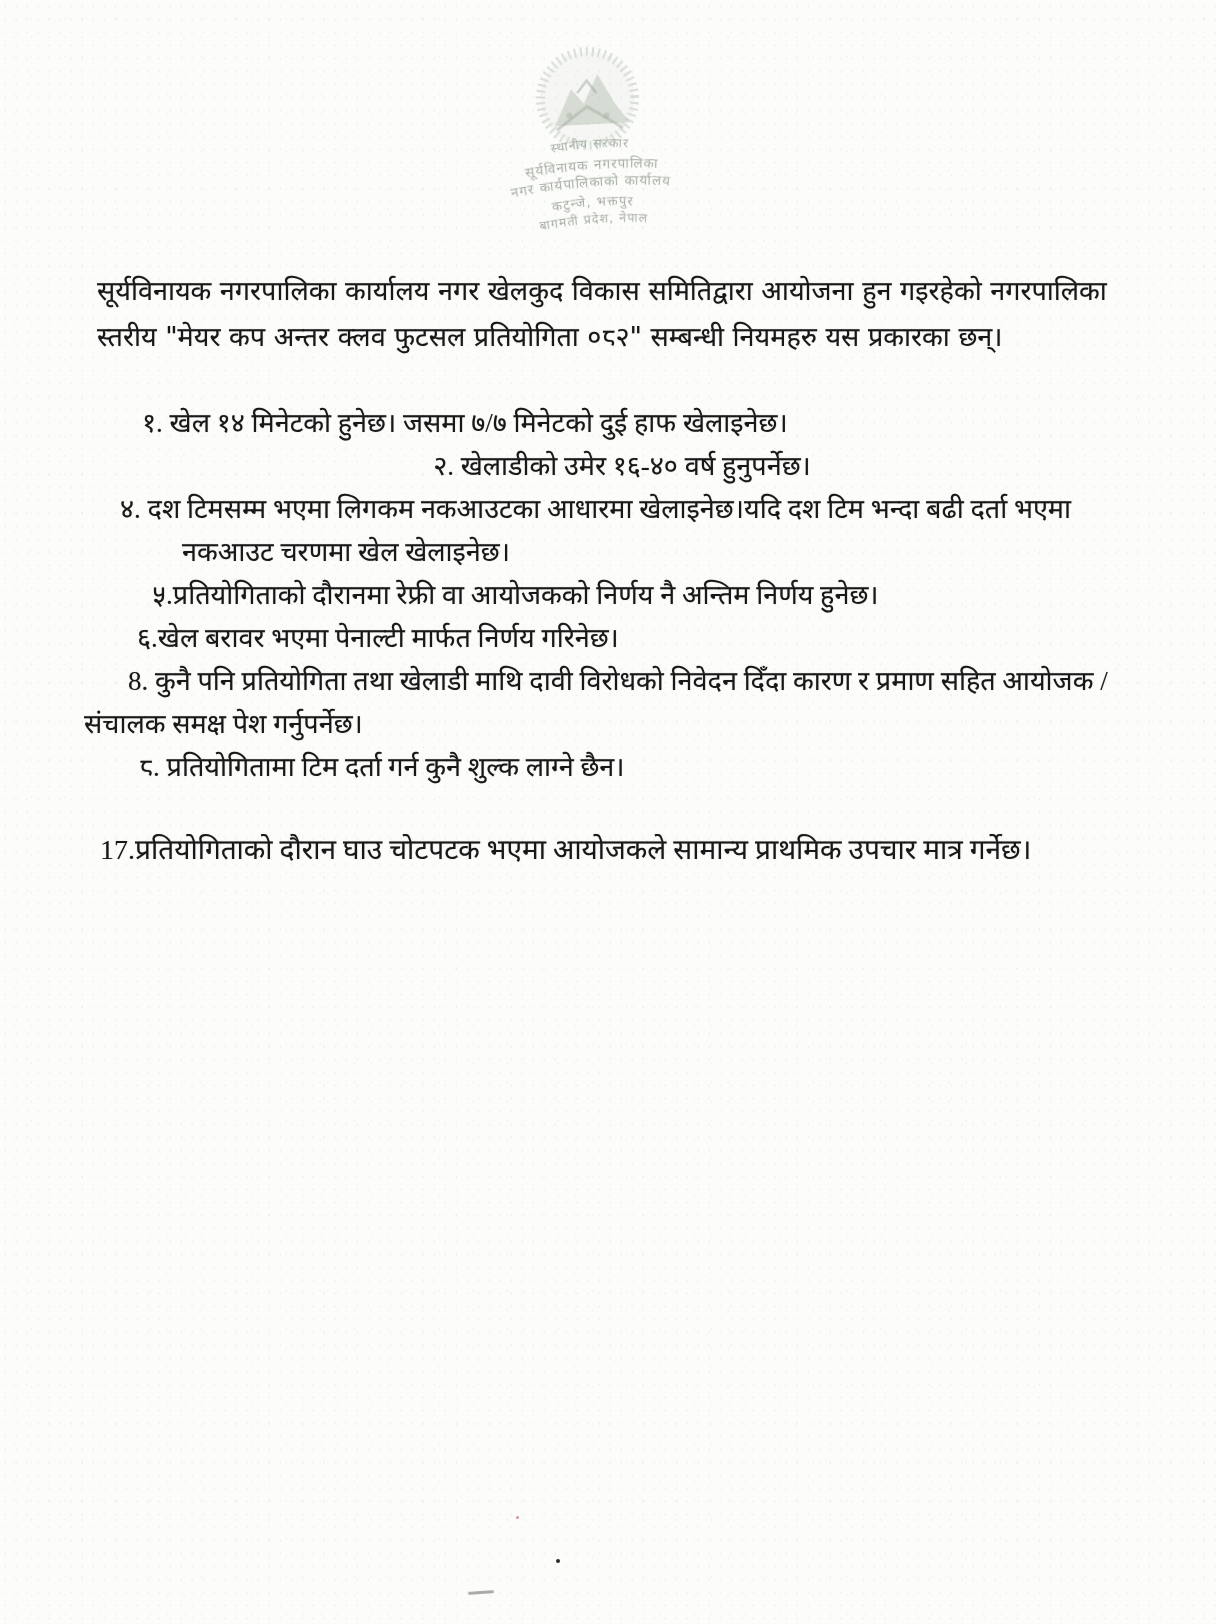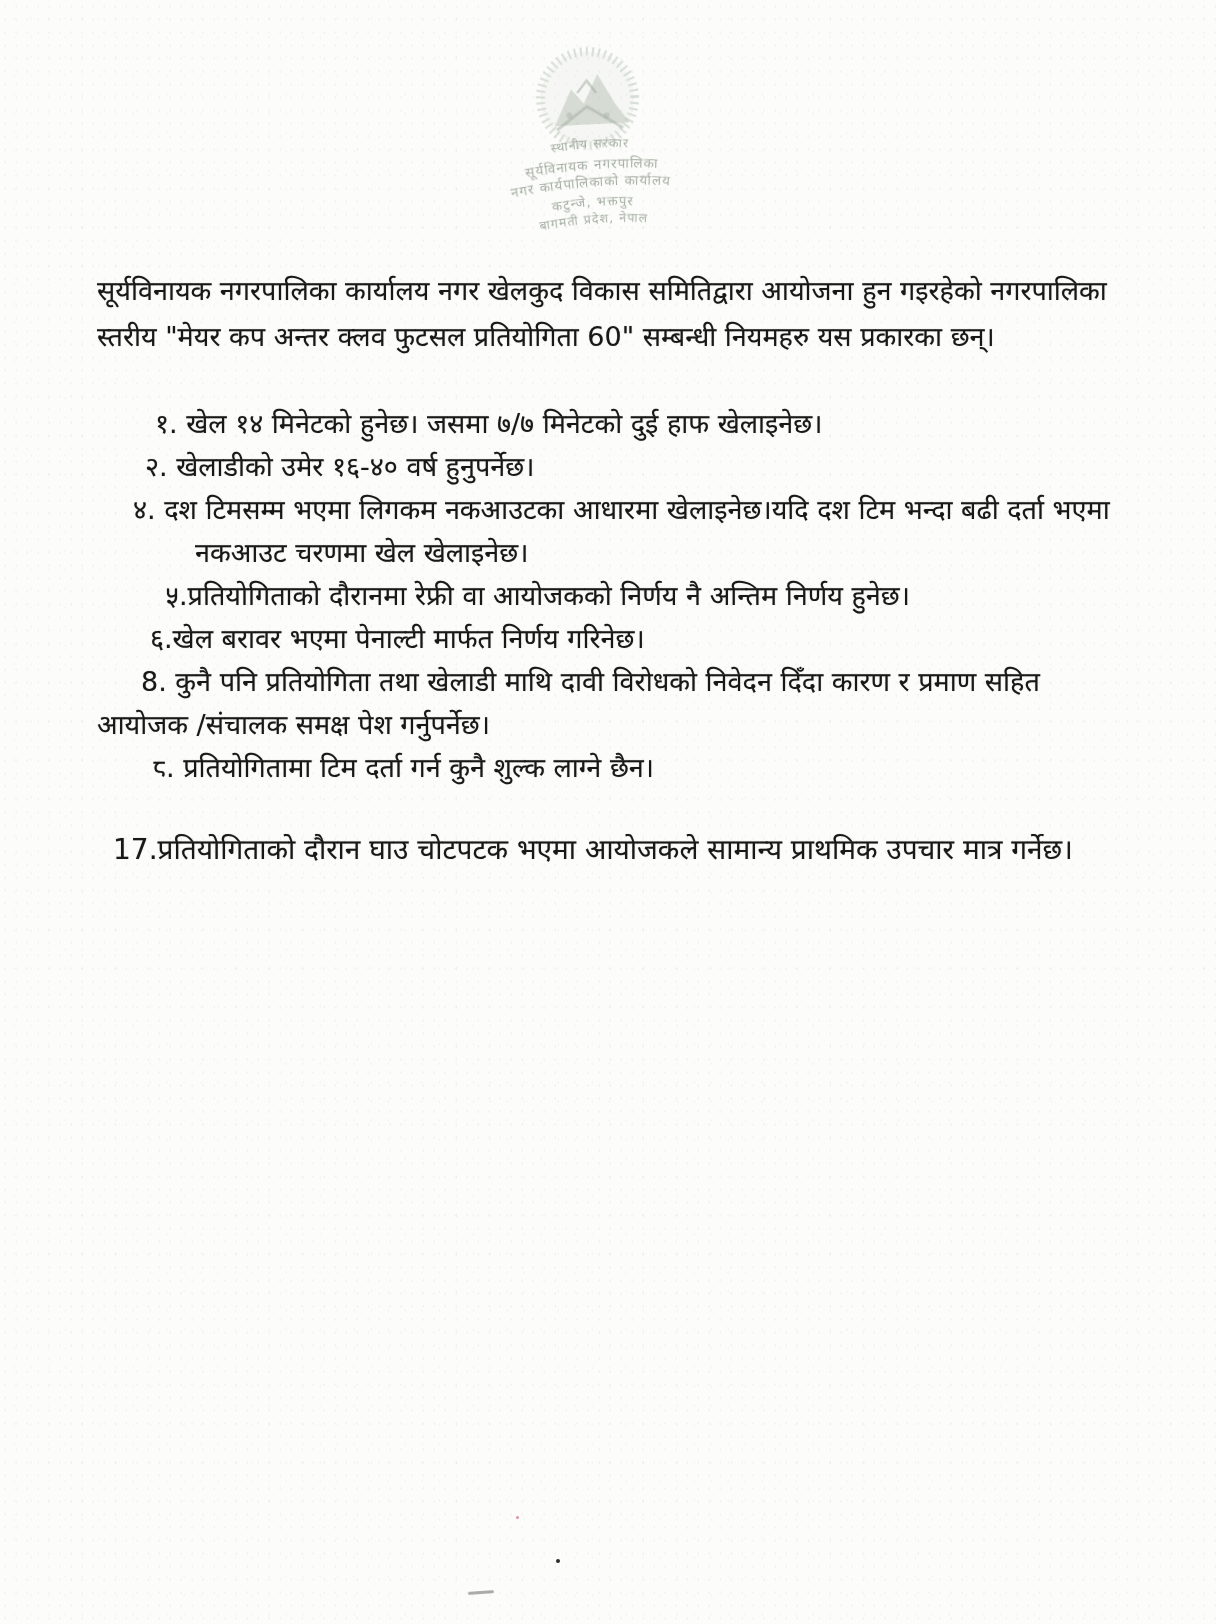--- a/index.html
+++ b/index.html
@@ -40,29 +40,30 @@
     position:absolute;
     left:97px; top:268px;
     width:1028px;
     margin:0;
     font-size:27px;
     line-height:46px;
     text-shadow:0 0 1px rgba(25,25,25,0.35);
   }
   .rules{
     position:absolute;
-    left:97px; top:402px;
+    left:84px; top:402px;
     width:1028px;
     font-size:27px;
     line-height:43px;
     text-shadow:0 0 1px rgba(25,25,25,0.35);
+    font-family:Liberation Serif, serif;
   }
   .rule{margin:0;}
   .rule:nth-child(1){text-indent:58px;}
-  .rule:nth-child(2){text-indent:48px;}
+  .rule:nth-child(2){text-indent:48px;text-align:center;}
   .rule:nth-child(3){padding-left:98px;text-indent:-62px;}
   .rule:nth-child(4){text-indent:68px;}
   .rule:nth-child(5){text-indent:53px;}
   .rule:nth-child(6){text-indent:44px;}
   .rule:nth-child(7){text-indent:55px;}
   .rule:nth-child(n+8){font-size:28px;line-height:46px;}
   .rule:nth-child(8){margin-top:38px;text-indent:16px;}
   .rule:nth-child(9){text-indent:13px;}
   .rule:nth-child(10){text-indent:8px;}
   .rule:nth-child(11){text-indent:13px;}
@@ -94,21 +95,21 @@
       <path id="arc4" d="M 84,178 Q 152,163 220,175" fill="none"></path>
       <path id="arc5" d="M 70,196 Q 152,180 234,192" fill="none"></path>
     </defs>
     <text font-size="12.5" fill="#6f7f6c"><textPath href="#arc1" startOffset="50%" text-anchor="middle">स्थानीय सरकार</textPath></text>
     <text font-size="13.5" fill="#6f7f6c"><textPath href="#arc2" startOffset="50%" text-anchor="middle">सूर्यविनायक नगरपालिका</textPath></text>
     <text font-size="13.5" fill="#6f7f6c"><textPath href="#arc3" startOffset="50%" text-anchor="middle">नगर कार्यपालिकाको कार्यालय</textPath></text>
     <text font-size="13" fill="#6f7f6c"><textPath href="#arc4" startOffset="50%" text-anchor="middle">कटुन्जे, भक्तपुर</textPath></text>
     <text font-size="12.5" fill="#6f7f6c"><textPath href="#arc5" startOffset="50%" text-anchor="middle">बागमती प्रदेश, नेपाल</textPath></text>
   </svg>
 
-  <p class="intro">सूर्यविनायक नगरपालिका कार्यालय नगर खेलकुद विकास समितिद्वारा आयोजना हुन गइरहेको नगरपालिका स्तरीय "मेयर कप अन्तर क्लव फुटसल प्रतियोगिता 60" सम्बन्धी नियमहरु यस प्रकारका छन्।</p>
+  <p class="intro">सूर्यविनायक नगरपालिका कार्यालय नगर खेलकुद विकास समितिद्वारा आयोजना हुन गइरहेको नगरपालिका स्तरीय "मेयर कप अन्तर क्लव फुटसल प्रतियोगिता ०८२" सम्बन्धी नियमहरु यस प्रकारका छन्।</p>
 
   <div class="rules">
       <p class="rule">१. खेल १४ मिनेटको हुनेछ। जसमा ७/७ मिनेटको दुई हाफ खेलाइनेछ।</p>
       <p class="rule">२. खेलाडीको उमेर १६-४० वर्ष हुनुपर्नेछ।</p>
       <p class="rule">४. दश टिमसम्म भएमा लिगकम नकआउटका आधारमा खेलाइनेछ।यदि दश टिम भन्दा बढी दर्ता भएमा नकआउट चरणमा खेल खेलाइनेछ।</p>
       <p class="rule">५.प्रतियोगिताको दौरानमा रेफ्री वा आयोजकको निर्णय नै अन्तिम निर्णय हुनेछ।</p>
       <p class="rule">६.खेल बरावर भएमा पेनाल्टी मार्फत निर्णय गरिनेछ।</p>
       <p class="rule">8. कुनै पनि प्रतियोगिता तथा खेलाडी माथि दावी विरोधको निवेदन दिँदा कारण र प्रमाण सहित आयोजक /संचालक समक्ष पेश गर्नुपर्नेछ।</p>
       <p class="rule">८. प्रतियोगितामा टिम दर्ता गर्न कुनै शुल्क लाग्ने छैन।</p>
       <p class="rule">17.प्रतियोगिताको दौरान घाउ चोटपटक भएमा आयोजकले सामान्य प्राथमिक उपचार मात्र गर्नेछ।</p>

